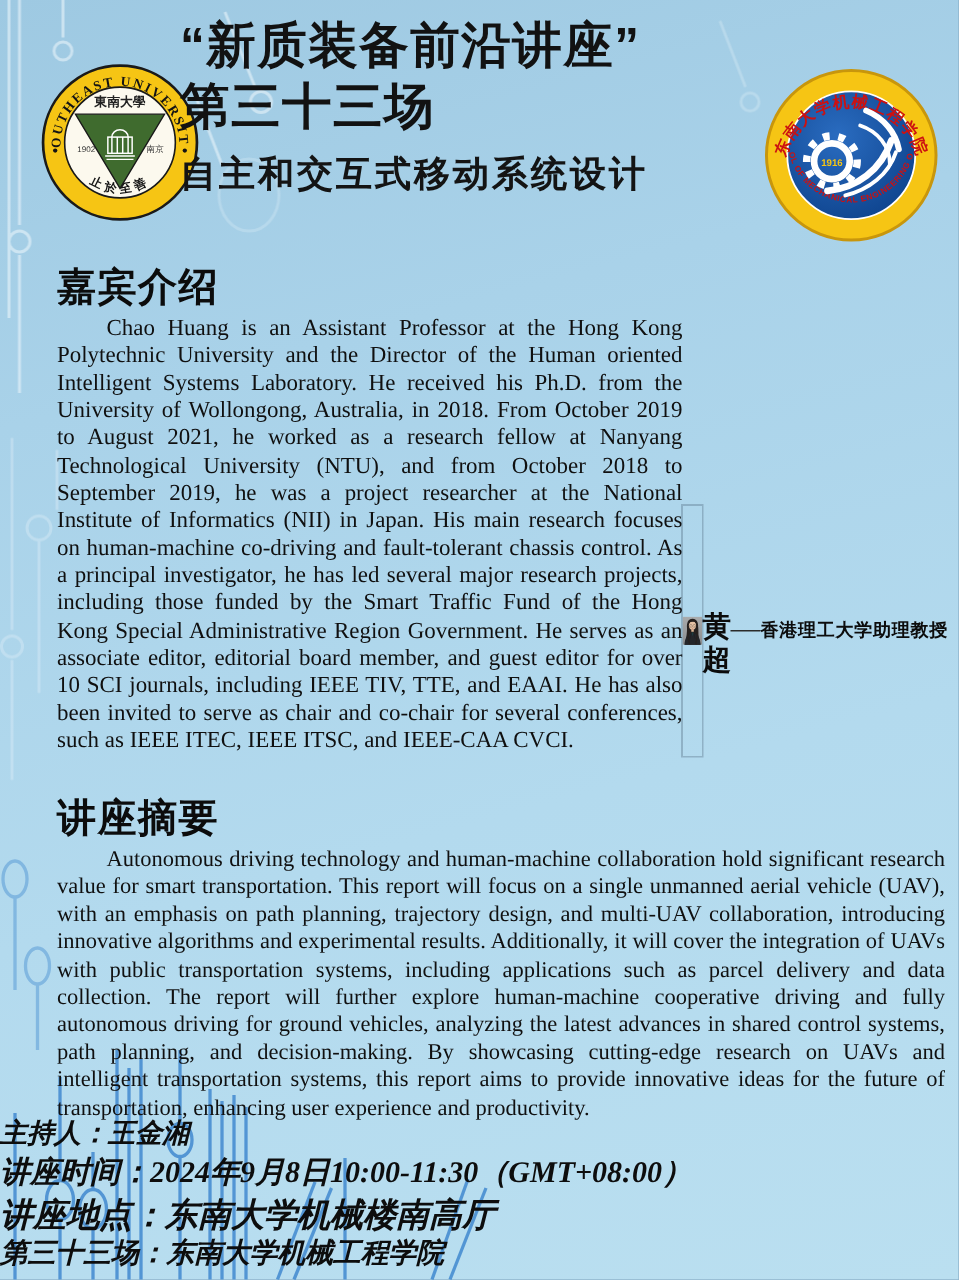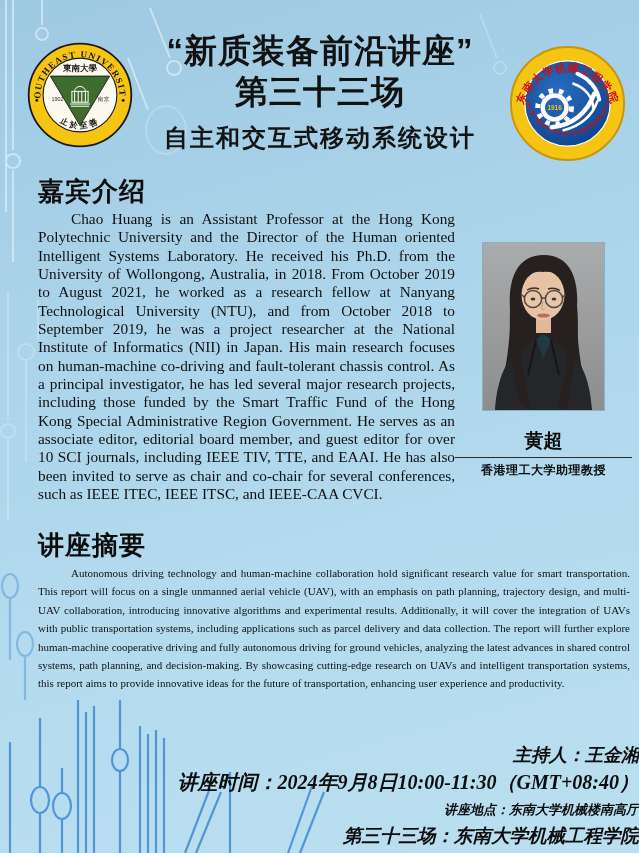--- a/index.html
+++ b/index.html
@@ -6,47 +6,47 @@
   .poster{
     position:relative;width:639px;height:853px;overflow:hidden;margin:0 auto;
     background:linear-gradient(165deg,#9ec9e2 0%,#a9d2e9 28%,#b3daee 62%,#badfF0 100%);
     font-family:"Liberation Sans",sans-serif;color:#101010;
   }
   .bg-traces{position:absolute;inset:0;pointer-events:none;}
   
   .logo{position:absolute;}
   .logo-seu{left:26px;top:41px;width:108px;height:108px;}
   .logo-me{left:508px;top:44px;width:119px;height:119px;}
-  .title-block{position:absolute;top:30px;left:120px;width:400px;text-align:center;}
+  .title-block{position:absolute;top:9px;left:120px;width:400px;text-align:left;}
   .title-line{font-size:33px;line-height:41px;font-weight:bold;letter-spacing:1px;color:#121212;}
   .subtitle{margin-top:10px;font-size:24px;line-height:32px;font-weight:bold;letter-spacing:2px;color:#141414;}
   
   .section-heading{font-size:26px;line-height:30px;font-weight:bold;letter-spacing:1px;color:#0c0c0c;margin:0 0 4px 0;}
   .guest-section{position:absolute;top:176px;left:38px;width:594px;}
-  .guest-row{display:flex;align-items:center;}
+  .guest-row{display:flex;align-items:flex-end;}
   .bio-text{
     width:417px;text-align:justify;text-indent:33px;
     font-family:"Liberation Serif",serif;font-size:15.3px;line-height:18.35px;color:#101010;
   }
-  .speaker-col{width:177px;display:flex;flex-direction:column;align-items:center;padding-top:8px;}
+  .speaker-col{width:177px;display:flex;flex-direction:row;align-items:center;padding-top:8px;}
   .speaker-photo{width:121px;height:167px;display:block;box-shadow:0 0 0 1px rgba(40,60,80,.25);}
   .speaker-name{margin-top:20px;font-size:19px;line-height:22px;font-weight:bold;color:#0c0c0c;}
   .speaker-divider{width:177px;height:0;border-top:1.6px solid #2b2b2b;margin:5px 0 4px 0;}
   .speaker-title{font-size:12px;font-weight:bold;letter-spacing:.5px;white-space:nowrap;color:#0c0c0c;}
   .abstract-section{position:absolute;top:530px;left:38px;width:592px;}
   .abstract-text{
     text-align:justify;text-indent:33px;
-    font-family:"Liberation Serif",serif;font-size:11px;line-height:18.4px;color:#101010;
+    font-family:"Liberation Serif",serif;font-size:15px;line-height:18.4px;color:#101010;
   }
   
-  .footer{position:absolute;top:742px;left:0;width:639px;text-align:right;
+  .footer{position:absolute;top:742px;left:0;width:639px;text-align:left;
     font-family:"Liberation Serif",serif;font-style:italic;font-weight:bold;color:#0d0d0d;}
   .f-host{font-size:18px;line-height:26px;}
   .f-time{font-size:20px;line-height:28px;}
-  .f-loc{font-size:13px;line-height:27px;}
+  .f-loc{font-size:22px;line-height:27px;}
   .f-org{font-size:18.5px;line-height:27px;}
 </style>
 </head>
 <body>
 
 <div class="poster">
 
   <svg class="bg-traces" width="639" height="853" viewBox="0 0 639 853">
     <g stroke="#eef7fc" stroke-width="2" fill="none" opacity="0.55">
       <path d="M6,0 V212"></path>
@@ -211,18 +211,18 @@
     </div>
   </section>
 
   <section class="abstract-section">
     <h3 class="section-heading">讲座摘要</h3>
     <p class="abstract-text" style="margin:0;">Autonomous driving technology and human-machine collaboration hold significant research value for smart transportation. This report will focus on a single unmanned aerial vehicle (UAV), with an emphasis on path planning, trajectory design, and multi-UAV collaboration, introducing innovative algorithms and experimental results. Additionally, it will cover the integration of UAVs with public transportation systems, including applications such as parcel delivery and data collection. The report will further explore human-machine cooperative driving and fully autonomous driving for ground vehicles, analyzing the latest advances in shared control systems, path planning, and decision-making. By showcasing cutting-edge research on UAVs and intelligent transportation systems, this report aims to provide innovative ideas for the future of transportation, enhancing user experience and productivity.</p>
   </section>
 
   <div class="footer">
     <div class="f-host">主持人：王金湘</div>
-    <div class="f-time">讲座时间：2024年9月8日10:00-11:30（GMT+08:40）</div>
+    <div class="f-time">讲座时间：2024年9月8日10:00-11:30（GMT+08:00）</div>
     <div class="f-loc">讲座地点：东南大学机械楼南高厅</div>
     <div class="f-org">第三十三场：东南大学机械工程学院</div>
   </div>
 
 </div>
 
 </body></html>

